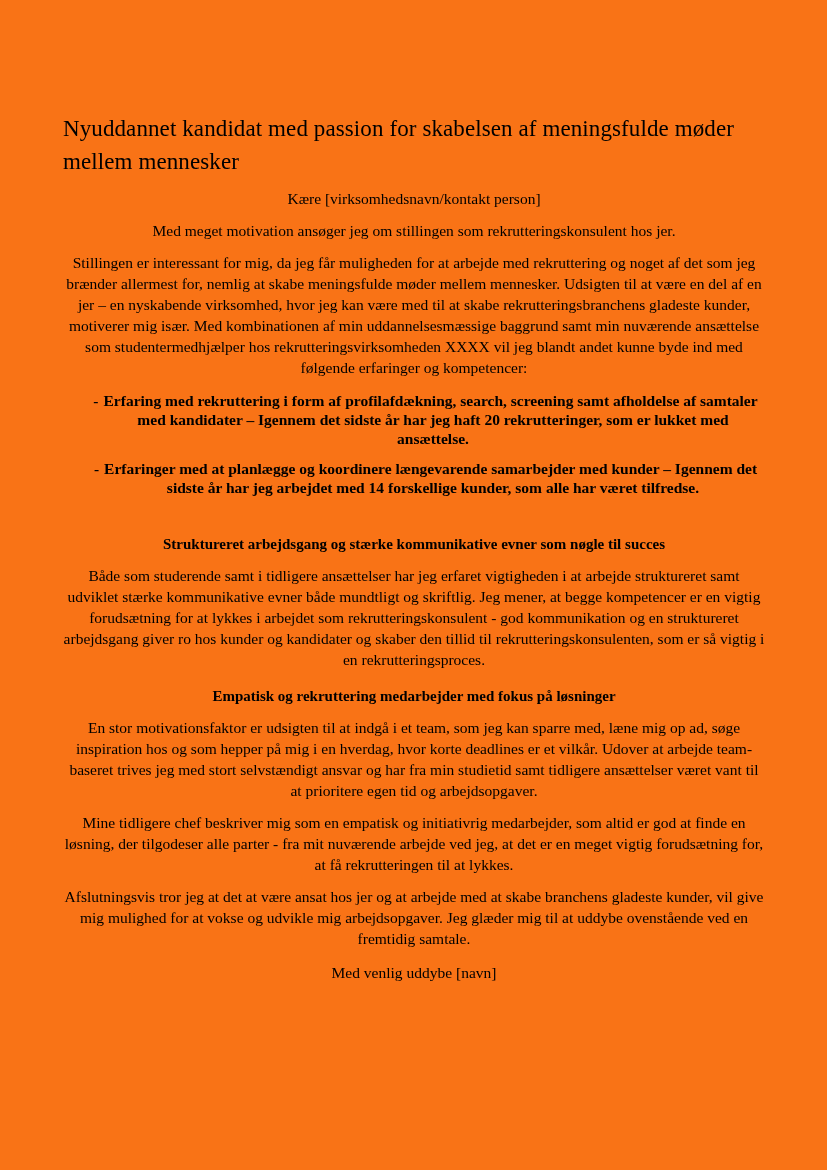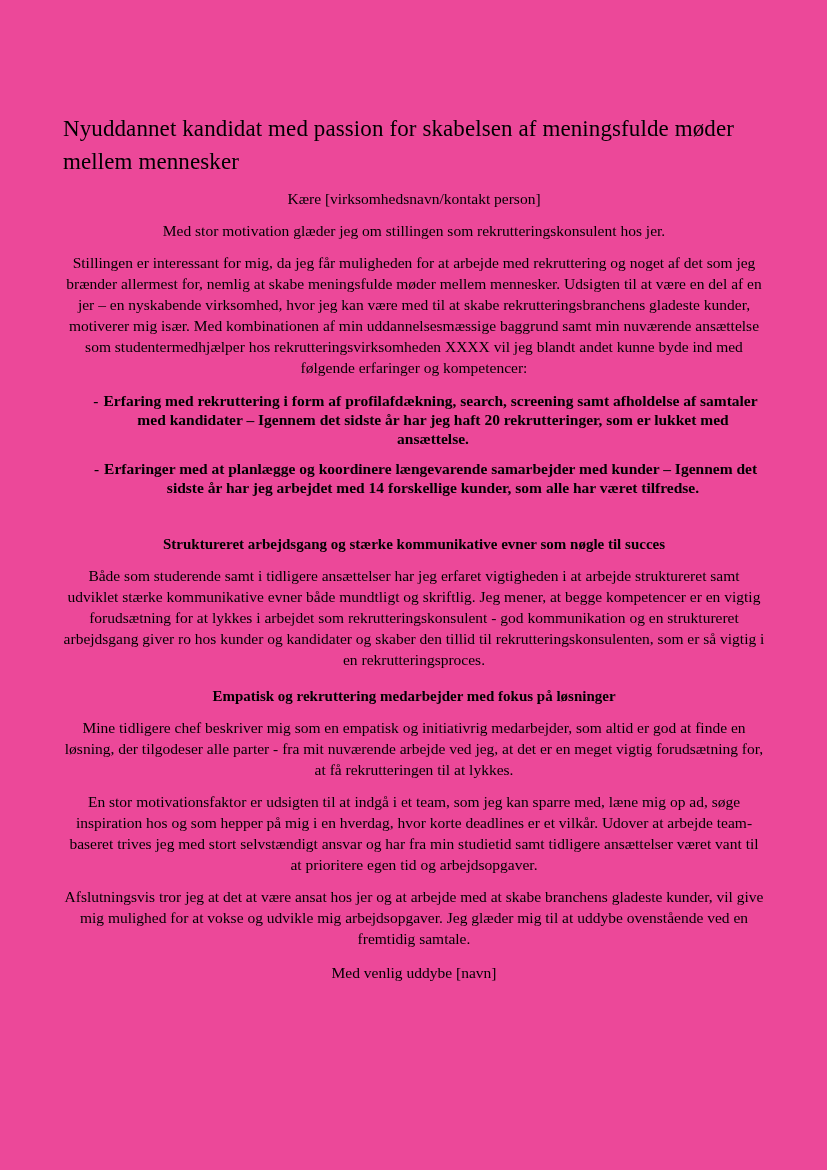--- a/index.html
+++ b/index.html
@@ -8,21 +8,21 @@
     width: 827px;
     height: 1170px;
     font-family: "Liberation Serif", "DejaVu Serif", serif;
     color: #000000;
     position: relative;
     overflow: hidden;
   }
   .page {
     width: 827px;
     height: 1170px;
-    background: #ec4899;
+    background: #f97316;
     padding: 112px 62px 0 63px;
   }
   .doc-title {
     font-size: 23px;
     font-weight: normal;
     line-height: 33px;
     margin-bottom: 10px;
     letter-spacing: 0.1px;
   }
   .body-text {
@@ -67,41 +67,41 @@
 <body>
 
 <div class="page">
 
   <h1 class="doc-title">Nyuddannet kandidat med passion for skabelsen af meningsfulde møder mellem mennesker</h1>
 
   <div class="body-text">
 
     <p class="para greeting">Kære [virksomhedsnavn/kontakt person]</p>
 
-    <p class="para">Med stor motivation glæder jeg om stillingen som rekrutteringskonsulent hos jer.</p>
+    <p class="para">Med meget motivation ansøger jeg om stillingen som rekrutteringskonsulent hos jer.</p>
 
     <p class="para">Stillingen er interessant for mig, da jeg får muligheden for at arbejde med rekruttering og noget af det som jeg brænder allermest for, nemlig at skabe meningsfulde møder mellem mennesker. Udsigten til at være en del af en jer – en nyskabende virksomhed, hvor jeg kan være med til at skabe rekrutteringsbranchens gladeste kunder, motiverer mig især. Med kombinationen af min uddannelsesmæssige baggrund samt min nuværende ansættelse som studentermedhjælper hos rekrutteringsvirksomheden XXXX vil jeg blandt andet kunne byde ind med følgende erfaringer og kompetencer:</p>
 
     <ul class="bullet-list">
       <li>
         <span class="marker">-</span><span>Erfaring med rekruttering i form af profilafdækning, search, screening samt afholdelse af samtaler med kandidater – Igennem det sidste år har jeg haft 20 rekrutteringer, som er lukket med ansættelse.</span>
       </li>
       <li>
         <span class="marker">-</span><span>Erfaringer med at planlægge og koordinere længevarende samarbejder med kunder – Igennem det sidste år har jeg arbejdet med 14 forskellige kunder, som alle har været tilfredse.</span>
       </li>
     </ul>
 
     <h2 class="section-heading first">Struktureret arbejdsgang og stærke kommunikative evner som nøgle til succes</h2>
 
     <p class="para">Både som studerende samt i tidligere ansættelser har jeg erfaret vigtigheden i at arbejde struktureret samt udviklet stærke kommunikative evner både mundtligt og skriftlig. Jeg mener, at begge kompetencer er en vigtig forudsætning for at lykkes i arbejdet som rekrutteringskonsulent - god kommunikation og en struktureret arbejdsgang giver ro hos kunder og kandidater og skaber den tillid til rekrutteringskonsulenten, som er så vigtig i en rekrutteringsproces.</p>
 
     <h2 class="section-heading">Empatisk og rekruttering medarbejder med fokus på løsninger</h2>
 
+    <p class="para">En stor motivationsfaktor er udsigten til at indgå i et team, som jeg kan sparre med, læne mig op ad, søge inspiration hos og som hepper på mig i en hverdag, hvor korte deadlines er et vilkår. Udover at arbejde team-baseret trives jeg med stort selvstændigt ansvar og har fra min studietid samt tidligere ansættelser været vant til at prioritere egen tid og arbejdsopgaver.</p>
+
     <p class="para">Mine tidligere chef beskriver mig som en empatisk og initiativrig medarbejder, som altid er god at finde en løsning, der tilgodeser alle parter - fra mit nuværende arbejde ved jeg, at det er en meget vigtig forudsætning for, at få rekrutteringen til at lykkes.</p>
-
-    <p class="para">En stor motivationsfaktor er udsigten til at indgå i et team, som jeg kan sparre med, læne mig op ad, søge inspiration hos og som hepper på mig i en hverdag, hvor korte deadlines er et vilkår. Udover at arbejde team-baseret trives jeg med stort selvstændigt ansvar og har fra min studietid samt tidligere ansættelser været vant til at prioritere egen tid og arbejdsopgaver.</p>
 
     <p class="para">Afslutningsvis tror jeg at det at være ansat hos jer og at arbejde med at skabe branchens gladeste kunder, vil give mig mulighed for at vokse og udvikle mig arbejdsopgaver. Jeg glæder mig til at uddybe ovenstående ved en fremtidig samtale.</p>
 
     <p class="para closing">Med venlig uddybe [navn]</p>
 
   </div>
 </div>
 
 </body></html>

